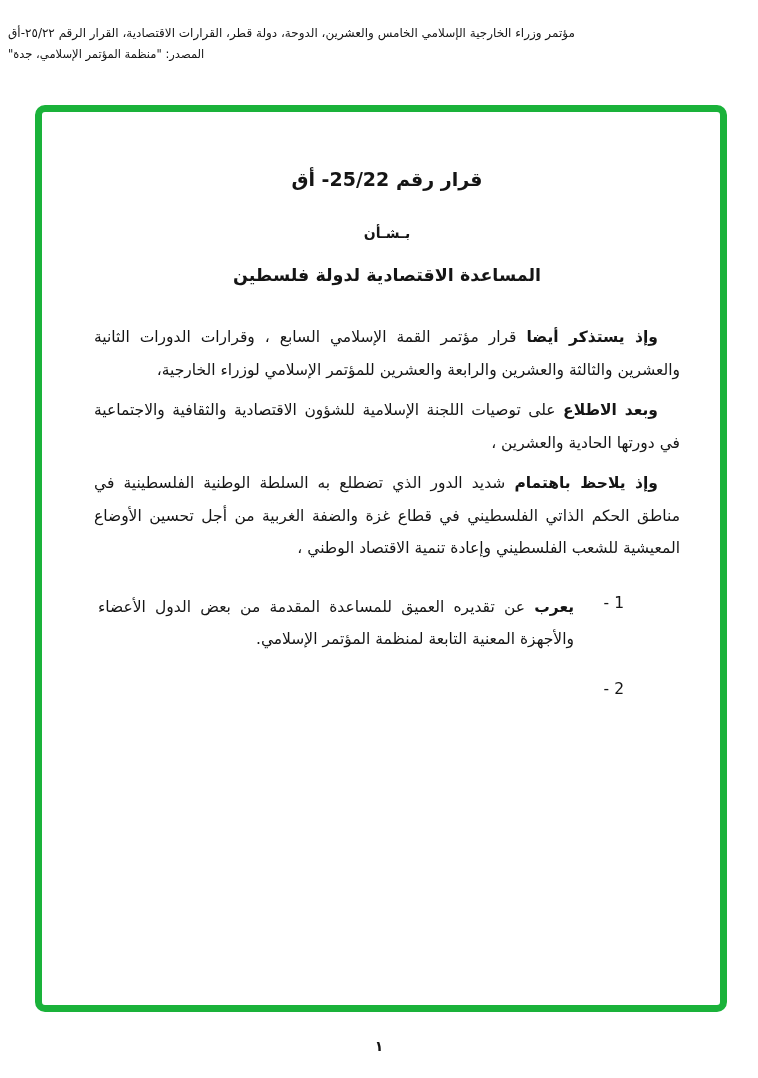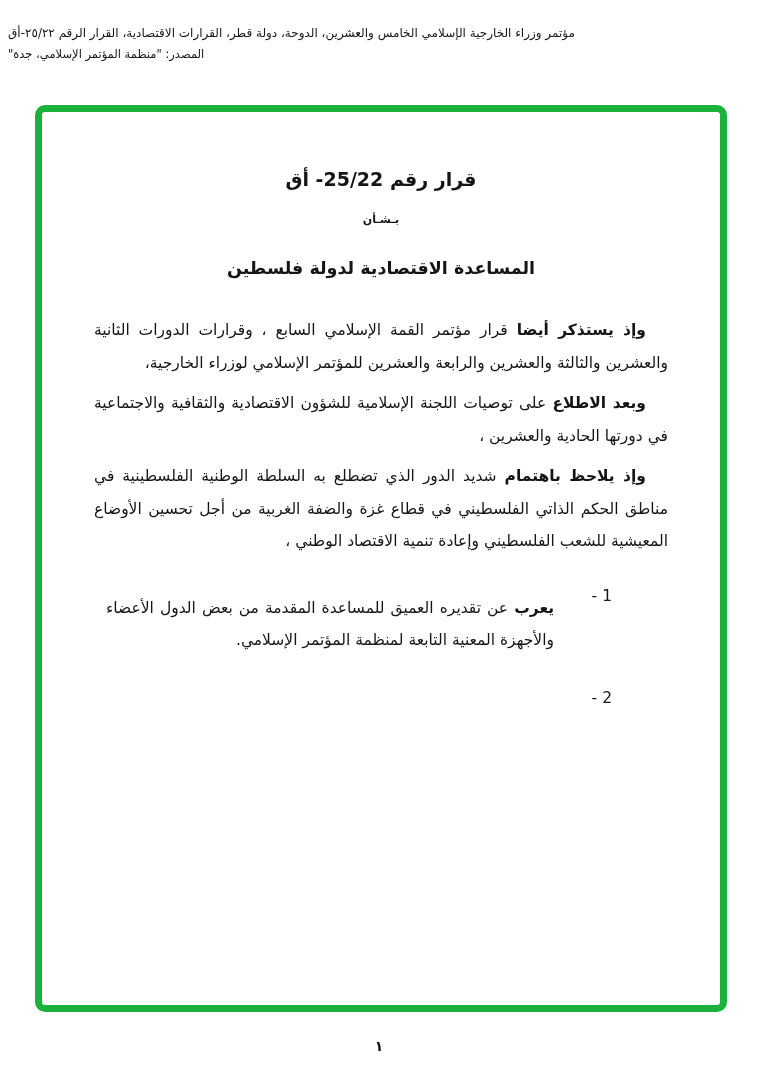--- a/index.html
+++ b/index.html
@@ -38,30 +38,30 @@
   .green-frame {
     position: absolute;
     left: 35px;
     top: 105px;
     width: 692px;
     height: 907px;
     box-sizing: border-box;
     border: 7px solid #1ab23a;
     border-radius: 10px;
     background: #ffffff;
-    padding: 56px 52px 0 52px;
+    padding: 56px 40px 0 52px;
   }
   
   .title-block {
     text-align: center;
     font-weight: bold;
   }
   .res-title   { font-size: 19px; }
-  .res-sub     { font-size: 11px; margin-top: 23px; }
-  .res-subject { font-size: 17.5px; margin-top: 32px; }
+  .res-sub     { font-size: 14px; margin-top: 35px; }
+  .res-subject { font-size: 17.5px; margin-top: 24px; }
   
   .body-text {
     margin-top: 36px;
     font-size: 15.5px;
     line-height: 32.5px;
   }
   .para {
     margin: 0 0 8px 0;
     text-align: justify;
     text-indent: 22px;
@@ -75,21 +75,21 @@
     margin-bottom: 13px;
   }
   .item-num {
     flex: 0 0 auto;
     width: 28px;
     margin-left: 18px;
     white-space: nowrap;
   }
   .item-body {
     flex: 1 1 auto;
-    margin: 12px;
+    margin: 4px;
     text-align: justify;
   }
   
   .page-num {
     position: absolute;
     top: 1038px;
     left: 0;
     width: 100%;
     text-align: center;
     font-size: 14px;

